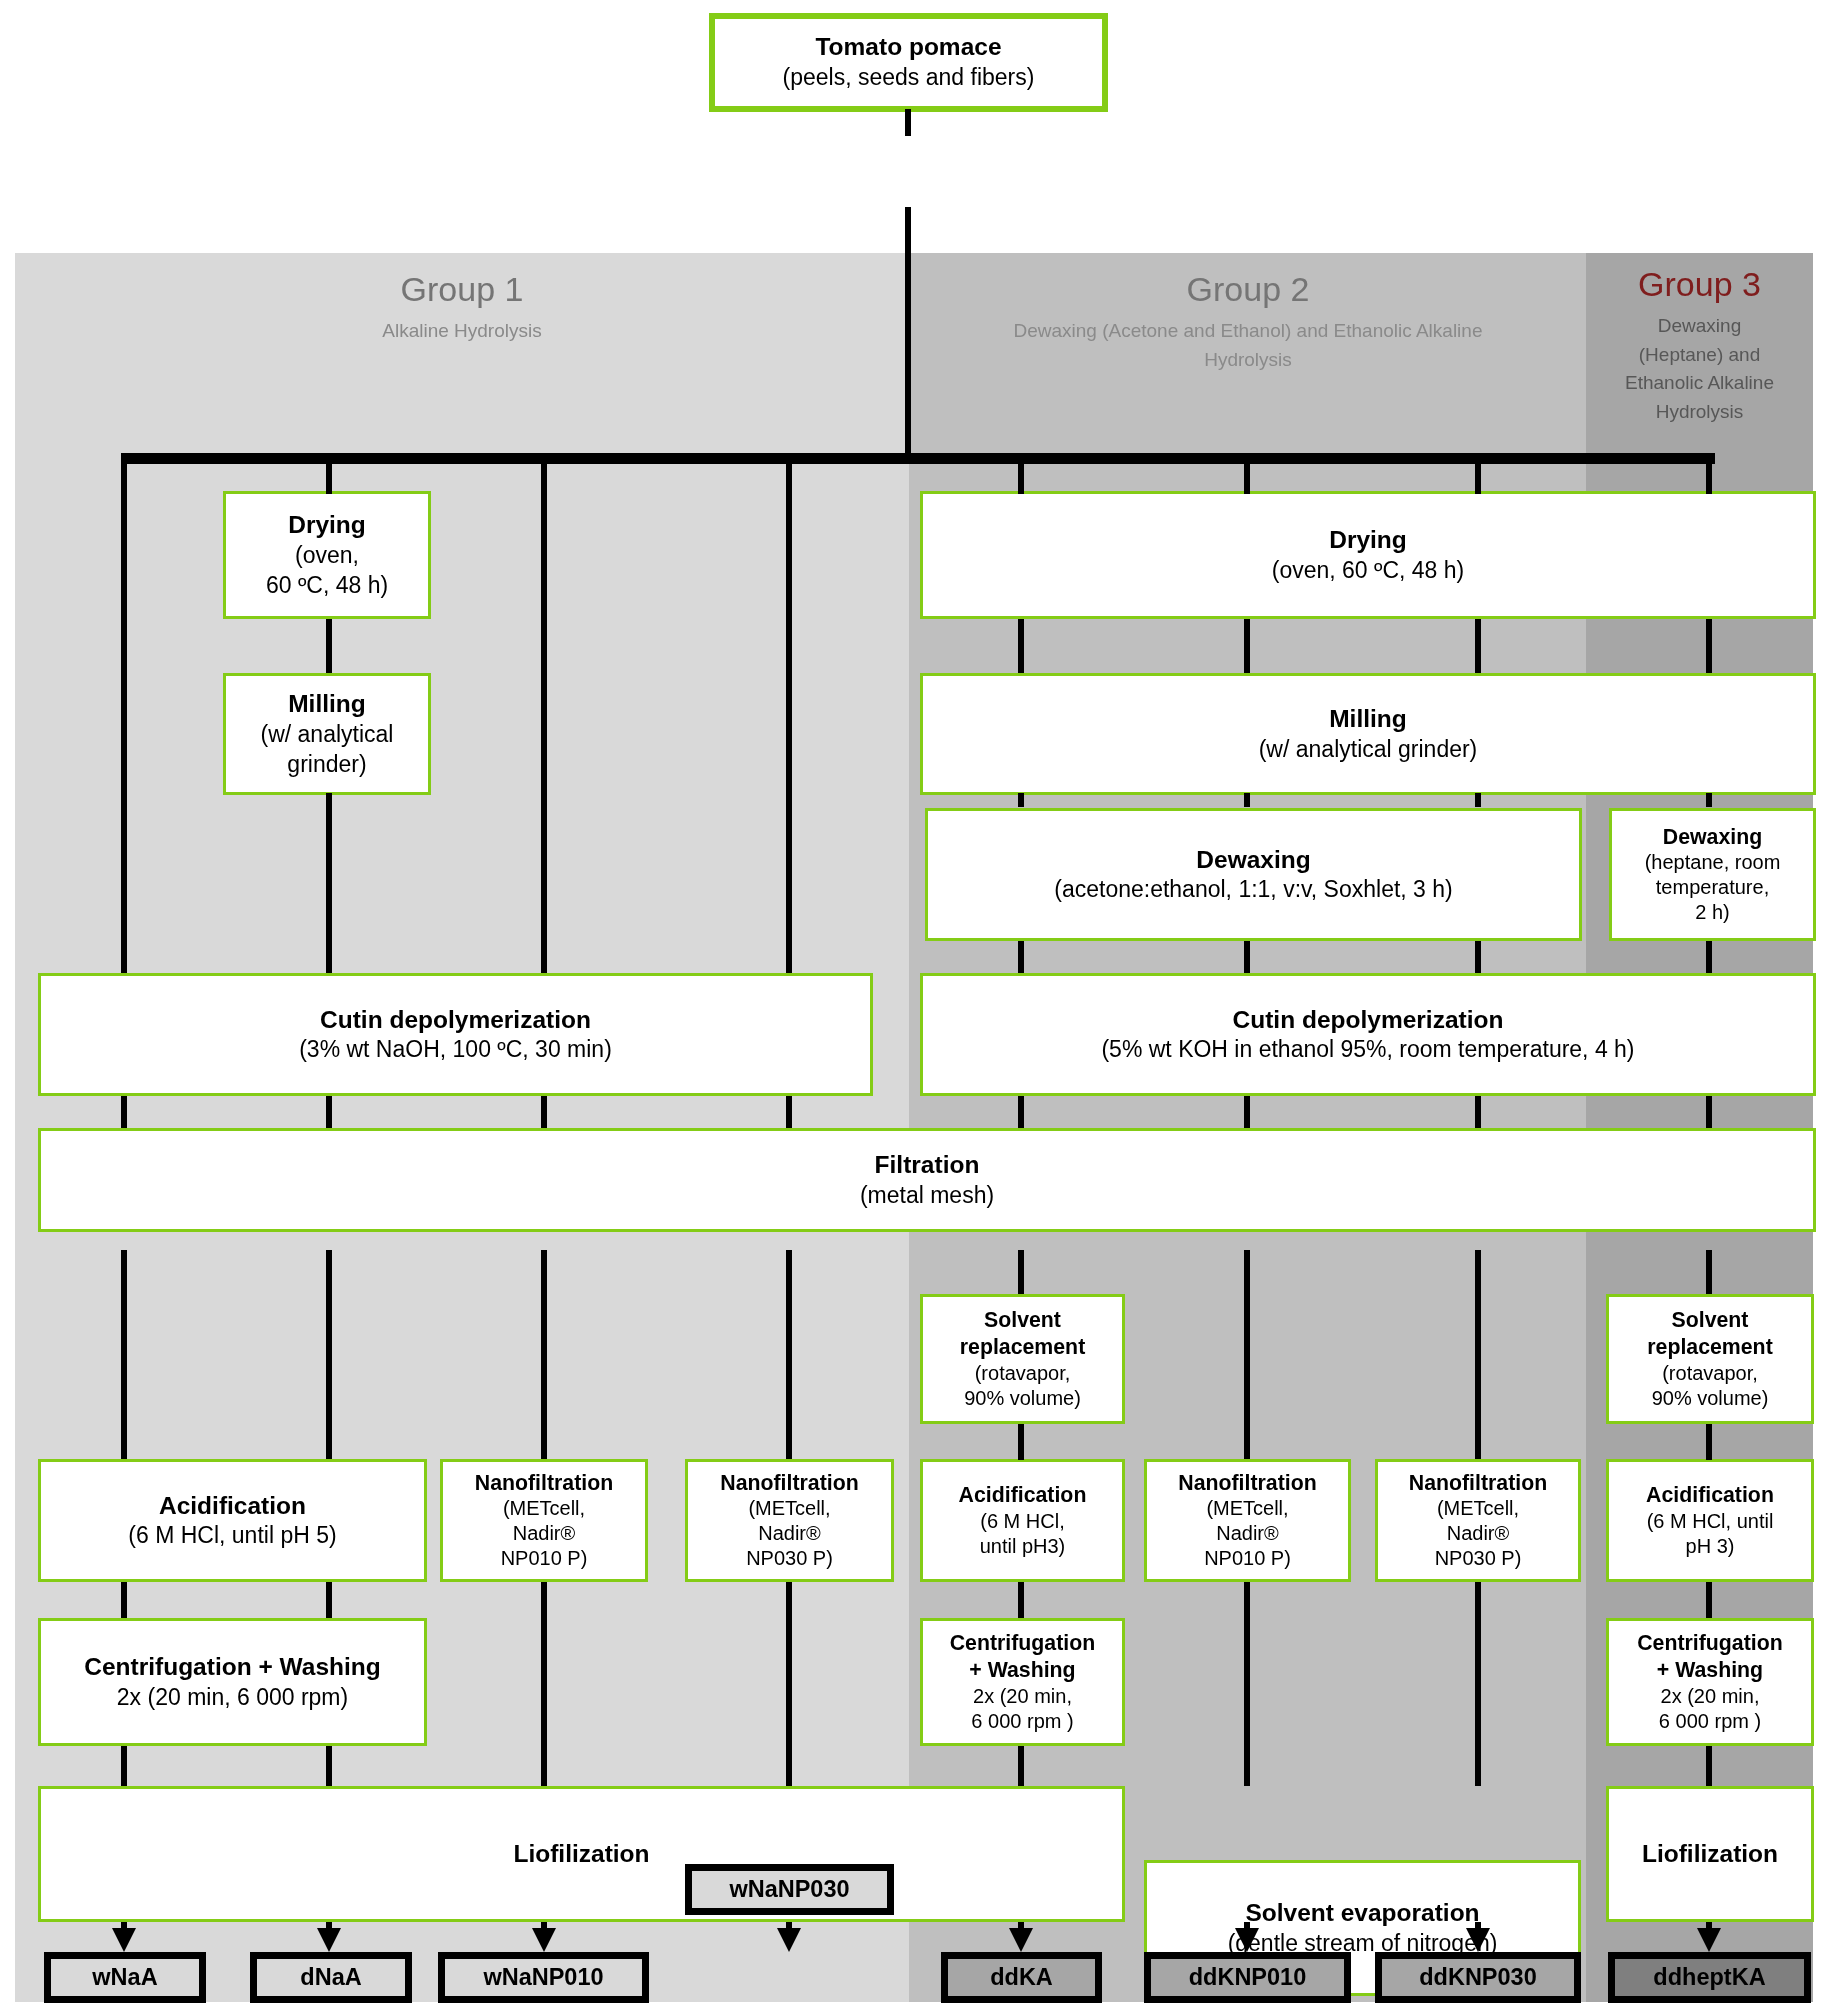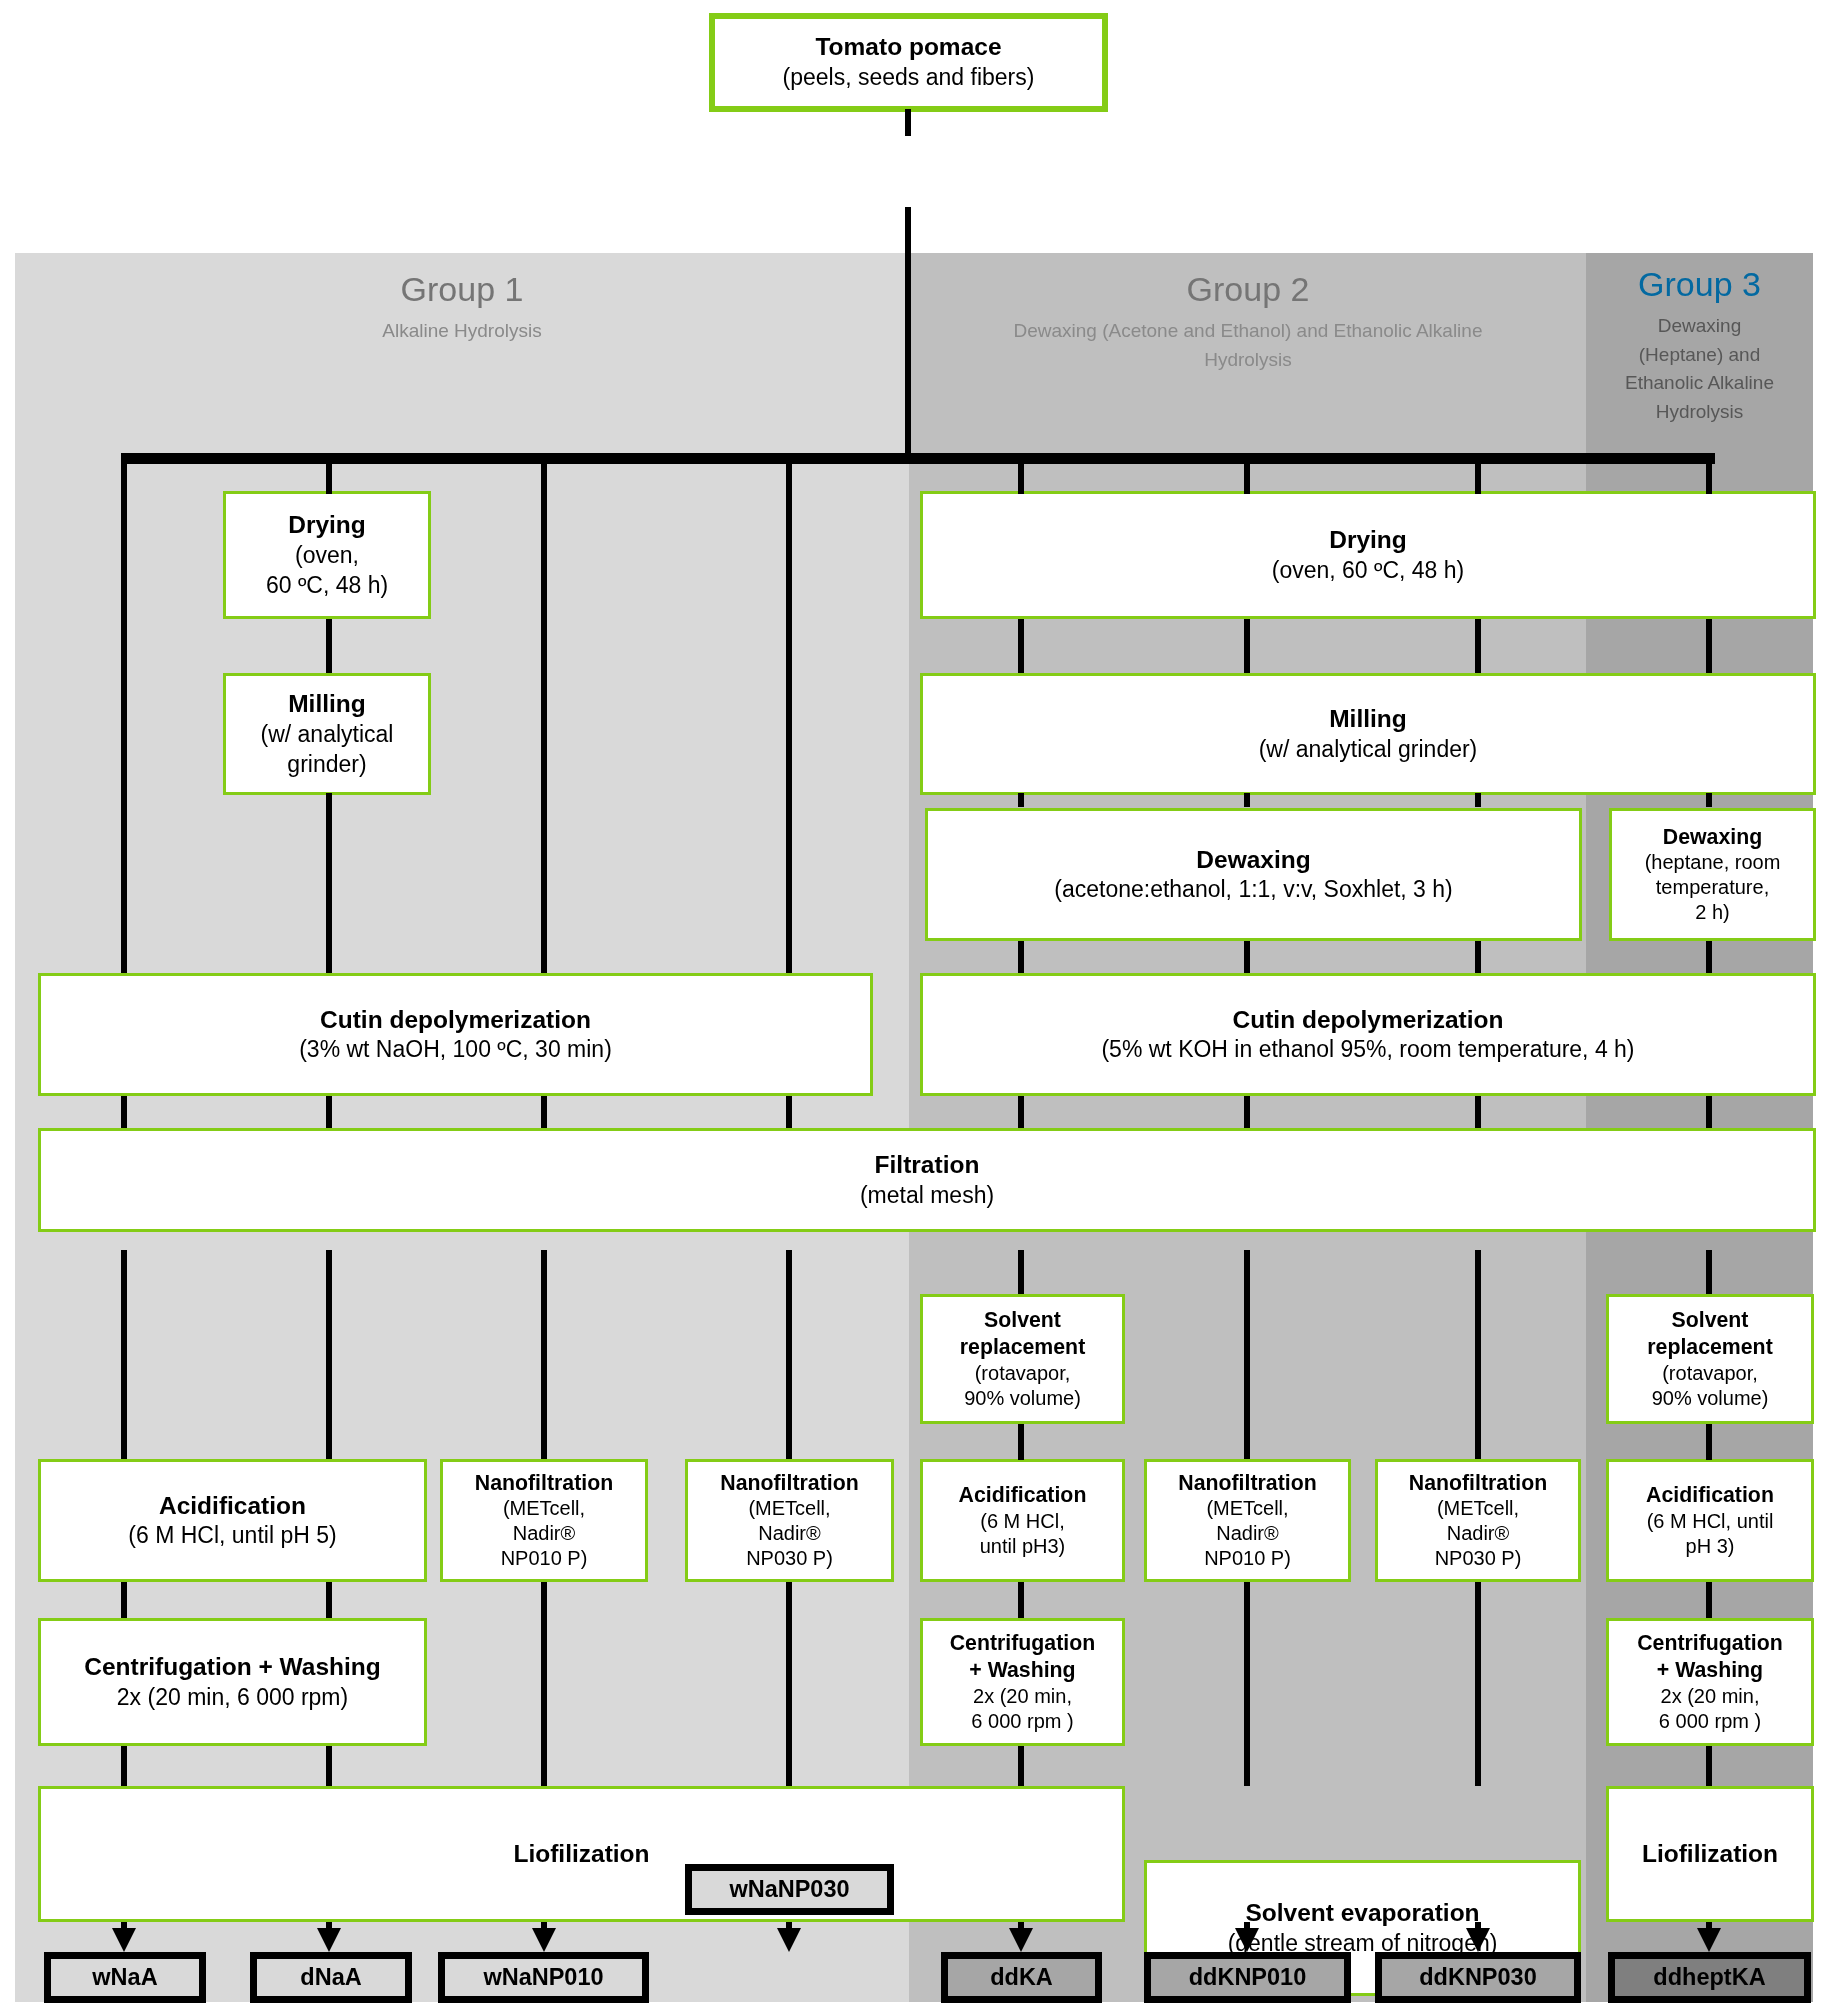--- a/index.html
+++ b/index.html
@@ -6,21 +6,21 @@
   #canvas{position:relative;width:1843px;height:2015px;background:#ffffff;
           font-family:"Liberation Sans", sans-serif;color:#000;overflow:hidden;}
   .bg{position:absolute;top:253px;height:1749px;}
   .bg1{left:15px;width:894px;background:#d9d9d9;}
   .bg2{left:909px;width:678px;background:#bfbfbf;}
   .bg3{left:1586px;width:227px;background:#a6a6a6;}
   .ghead{position:absolute;text-align:center;}
   .ghead .gt{font-size:34px;line-height:1.2;}
   .ghead .gs{font-size:19px;line-height:1.5;white-space:pre-line;margin-top:7.5px;}
   .g12 .gt{color:#757575;} .g12 .gs{color:#8a8a8a;}
-  .g3h .gt{color:#0369a1;} .g3h .gs{color:#575757;}
+  .g3h .gt{color:#7f1d1d;} .g3h .gs{color:#575757;}
   .node{position:absolute;background:#ffffff;border:3px solid #84cc16;box-sizing:border-box;
         display:flex;flex-direction:column;align-items:center;justify-content:center;
         text-align:center;}
   .topbox{border-width:6.4px;}
   .node .ttl{font-weight:bold;white-space:pre-line;}
   .node .sub{white-space:pre-line;}
   .big .ttl{font-size:24.5px;line-height:1.3;}
   .big .sub{font-size:23px;line-height:1.3;}
   .small .ttl{font-size:21.3px;line-height:1.25;}
   .small .sub{font-size:20px;line-height:1.25;}

